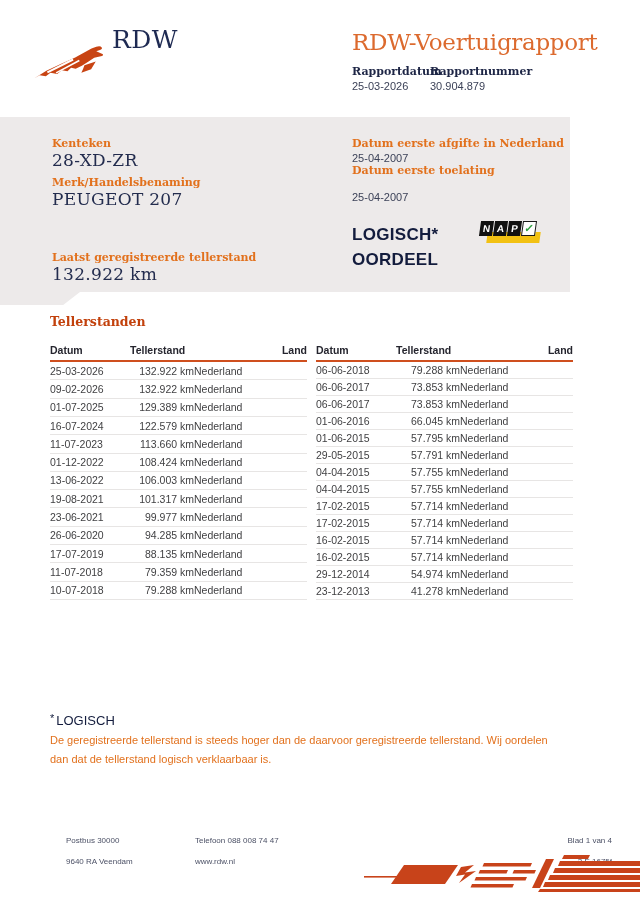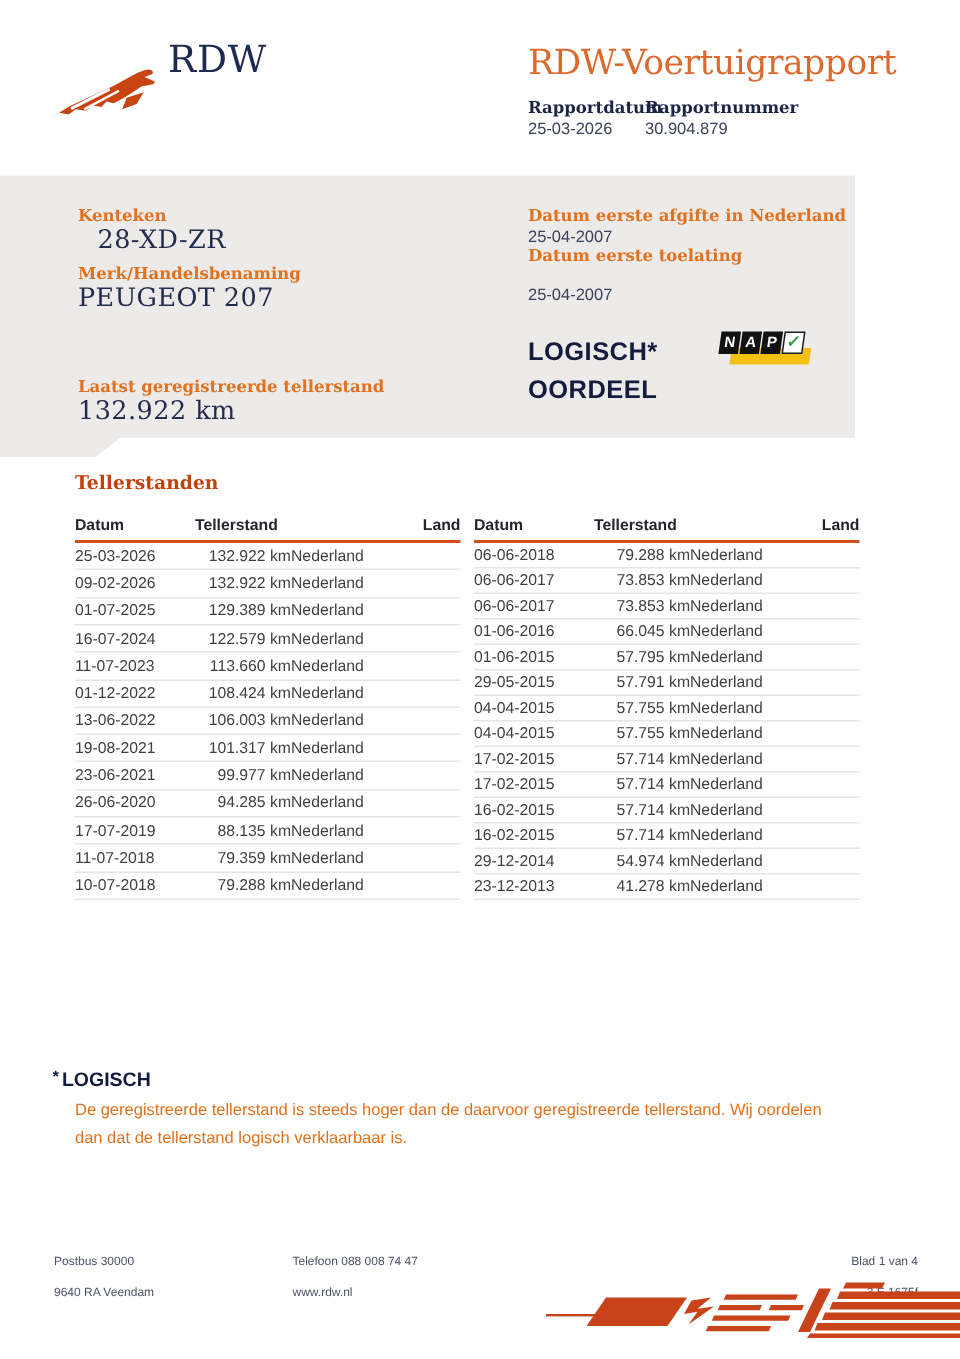--- a/index.html
+++ b/index.html
@@ -85,32 +85,32 @@
     font-size:10.5px; color:#3f3f41; line-height:10px;
     padding:3px 0 3px 0; border-bottom:1px solid #e7e5e4;
   }
   table.teller th:nth-child(1), table.teller td:nth-child(1) { width:80px; }
   table.teller th:nth-child(2), table.teller td:nth-child(2) { width:64px; }
   table.teller td:nth-child(2) { text-align:right; }
   table.teller td:nth-child(3) { }
 
   
   .footnote-title {
-    position:absolute; left:35px; top:712px;
-    font-size:13px; font-weight:bold; color:#131c3d;
+    position:absolute; left:50px; top:712px;
+    font-size:13px; font-weight:normal; color:#131c3d;
   }
   .footnote-title .ast { font-size:11px; vertical-align:3px; margin-right:2px; }
   .footnote-body {
     position:absolute; left:50px; top:731px; width:516px;
     font-size:11px; line-height:18.5px; color:#e2711d;
   }
 
   
   .pf { position:absolute; font-size:8px; color:#4c5166; line-height:21px; }
-  .pf-left { left:36px; top:830px; }
+  .pf-left { left:66px; top:830px; }
   .pf-mid { left:195px; top:830px; }
   .pf-right { right:28px; top:830px; text-align:right; }
 
   .bottom-graphic { position:absolute; right:0; bottom:0; width:276px; height:40px; }
 </style>
 </head>
 <body>
 
 <div class="page">
 
@@ -129,21 +129,21 @@
   <div class="report-title">RDW-Voertuigrapport</div>
   <div class="report-meta-label rm-c1">Rapportdatum</div>
   <div class="report-meta-label rm-c2">Rapportnummer</div>
   <div class="report-meta-value rm-c1">25-03-2026</div>
   <div class="report-meta-value rm-c2">30.904.879</div>
 
   <div class="panel"></div>
   <div class="panel-tail"></div>
 
   <div class="fld-label" style="left:52px; top:137px;">Kenteken</div>
-  <div class="fld-value-big" style="left:52px; top:150px;margin-left:13px;">28-XD-ZR</div>
+  <div class="fld-value-big" style="left:52px; top:150px;">28-XD-ZR</div>
 
   <div class="fld-label" style="left:52px; top:176px;">Merk/Handelsbenaming</div>
   <div class="fld-value-big" style="left:52px; top:189px;">PEUGEOT 207</div>
 
   <div class="fld-label" style="left:52px; top:251px;">Laatst geregistreerde tellerstand</div>
   <div class="fld-value-big" style="left:52px; top:264px;">132.922 km</div>
 
   <div class="fld-label" style="left:352px; top:137px;text-align:center;">Datum eerste afgifte in Nederland</div>
   <div class="fld-value-sm" style="left:352px; top:152px;">25-04-2007</div>
 

